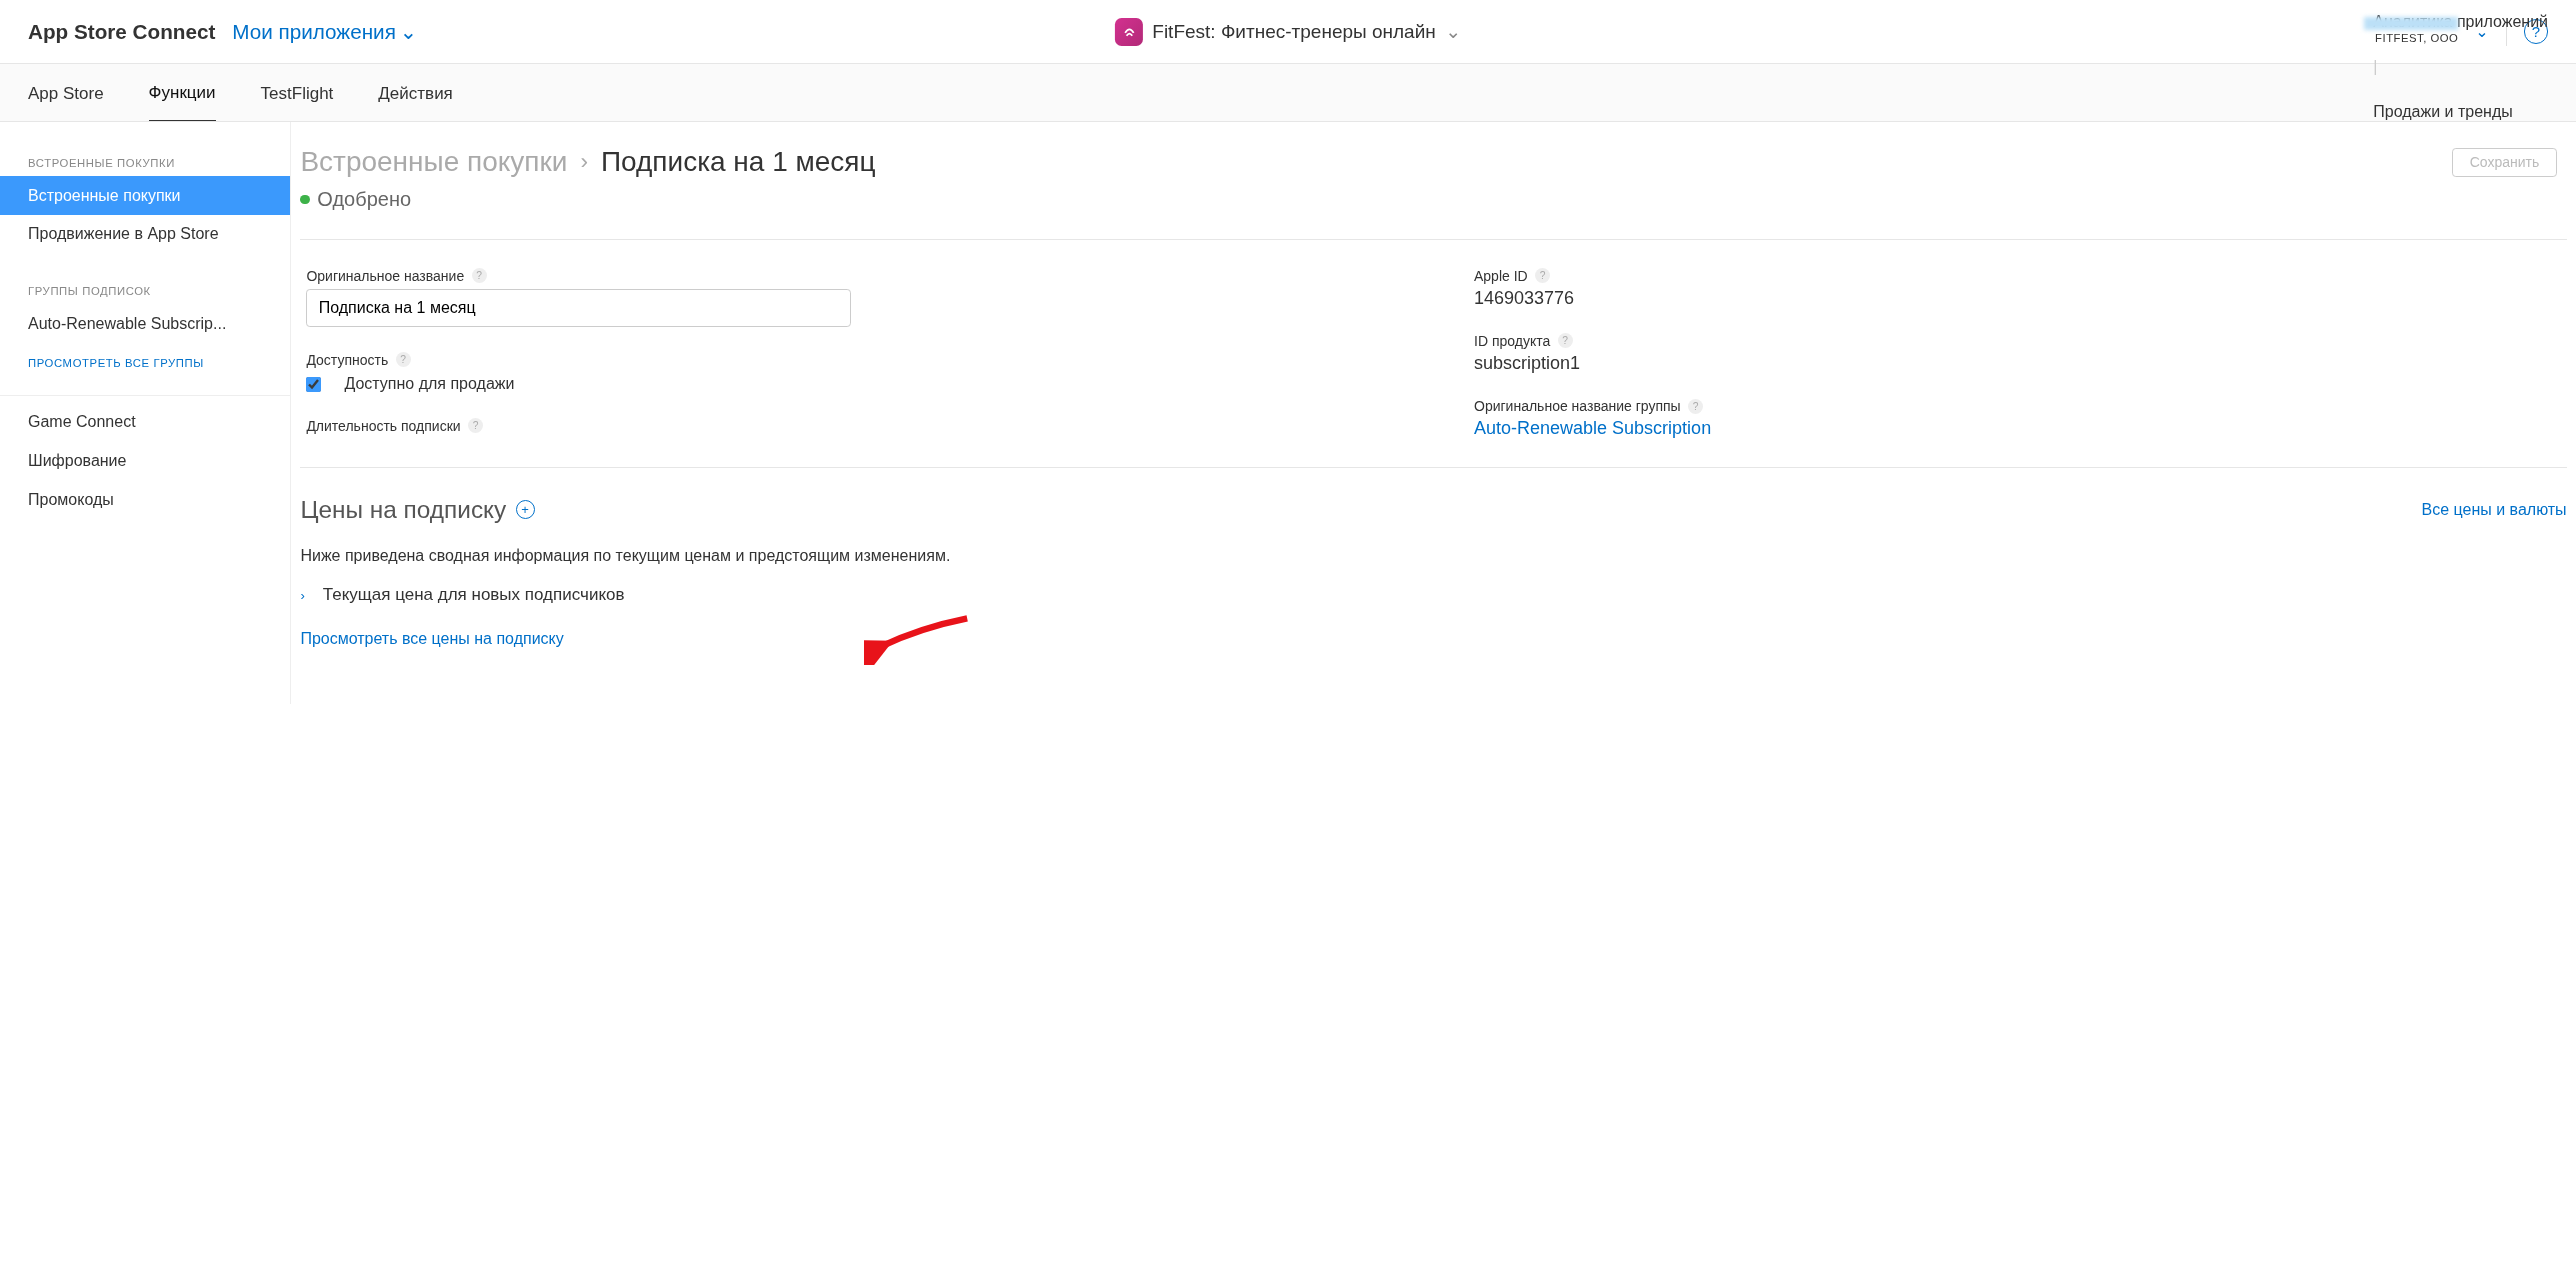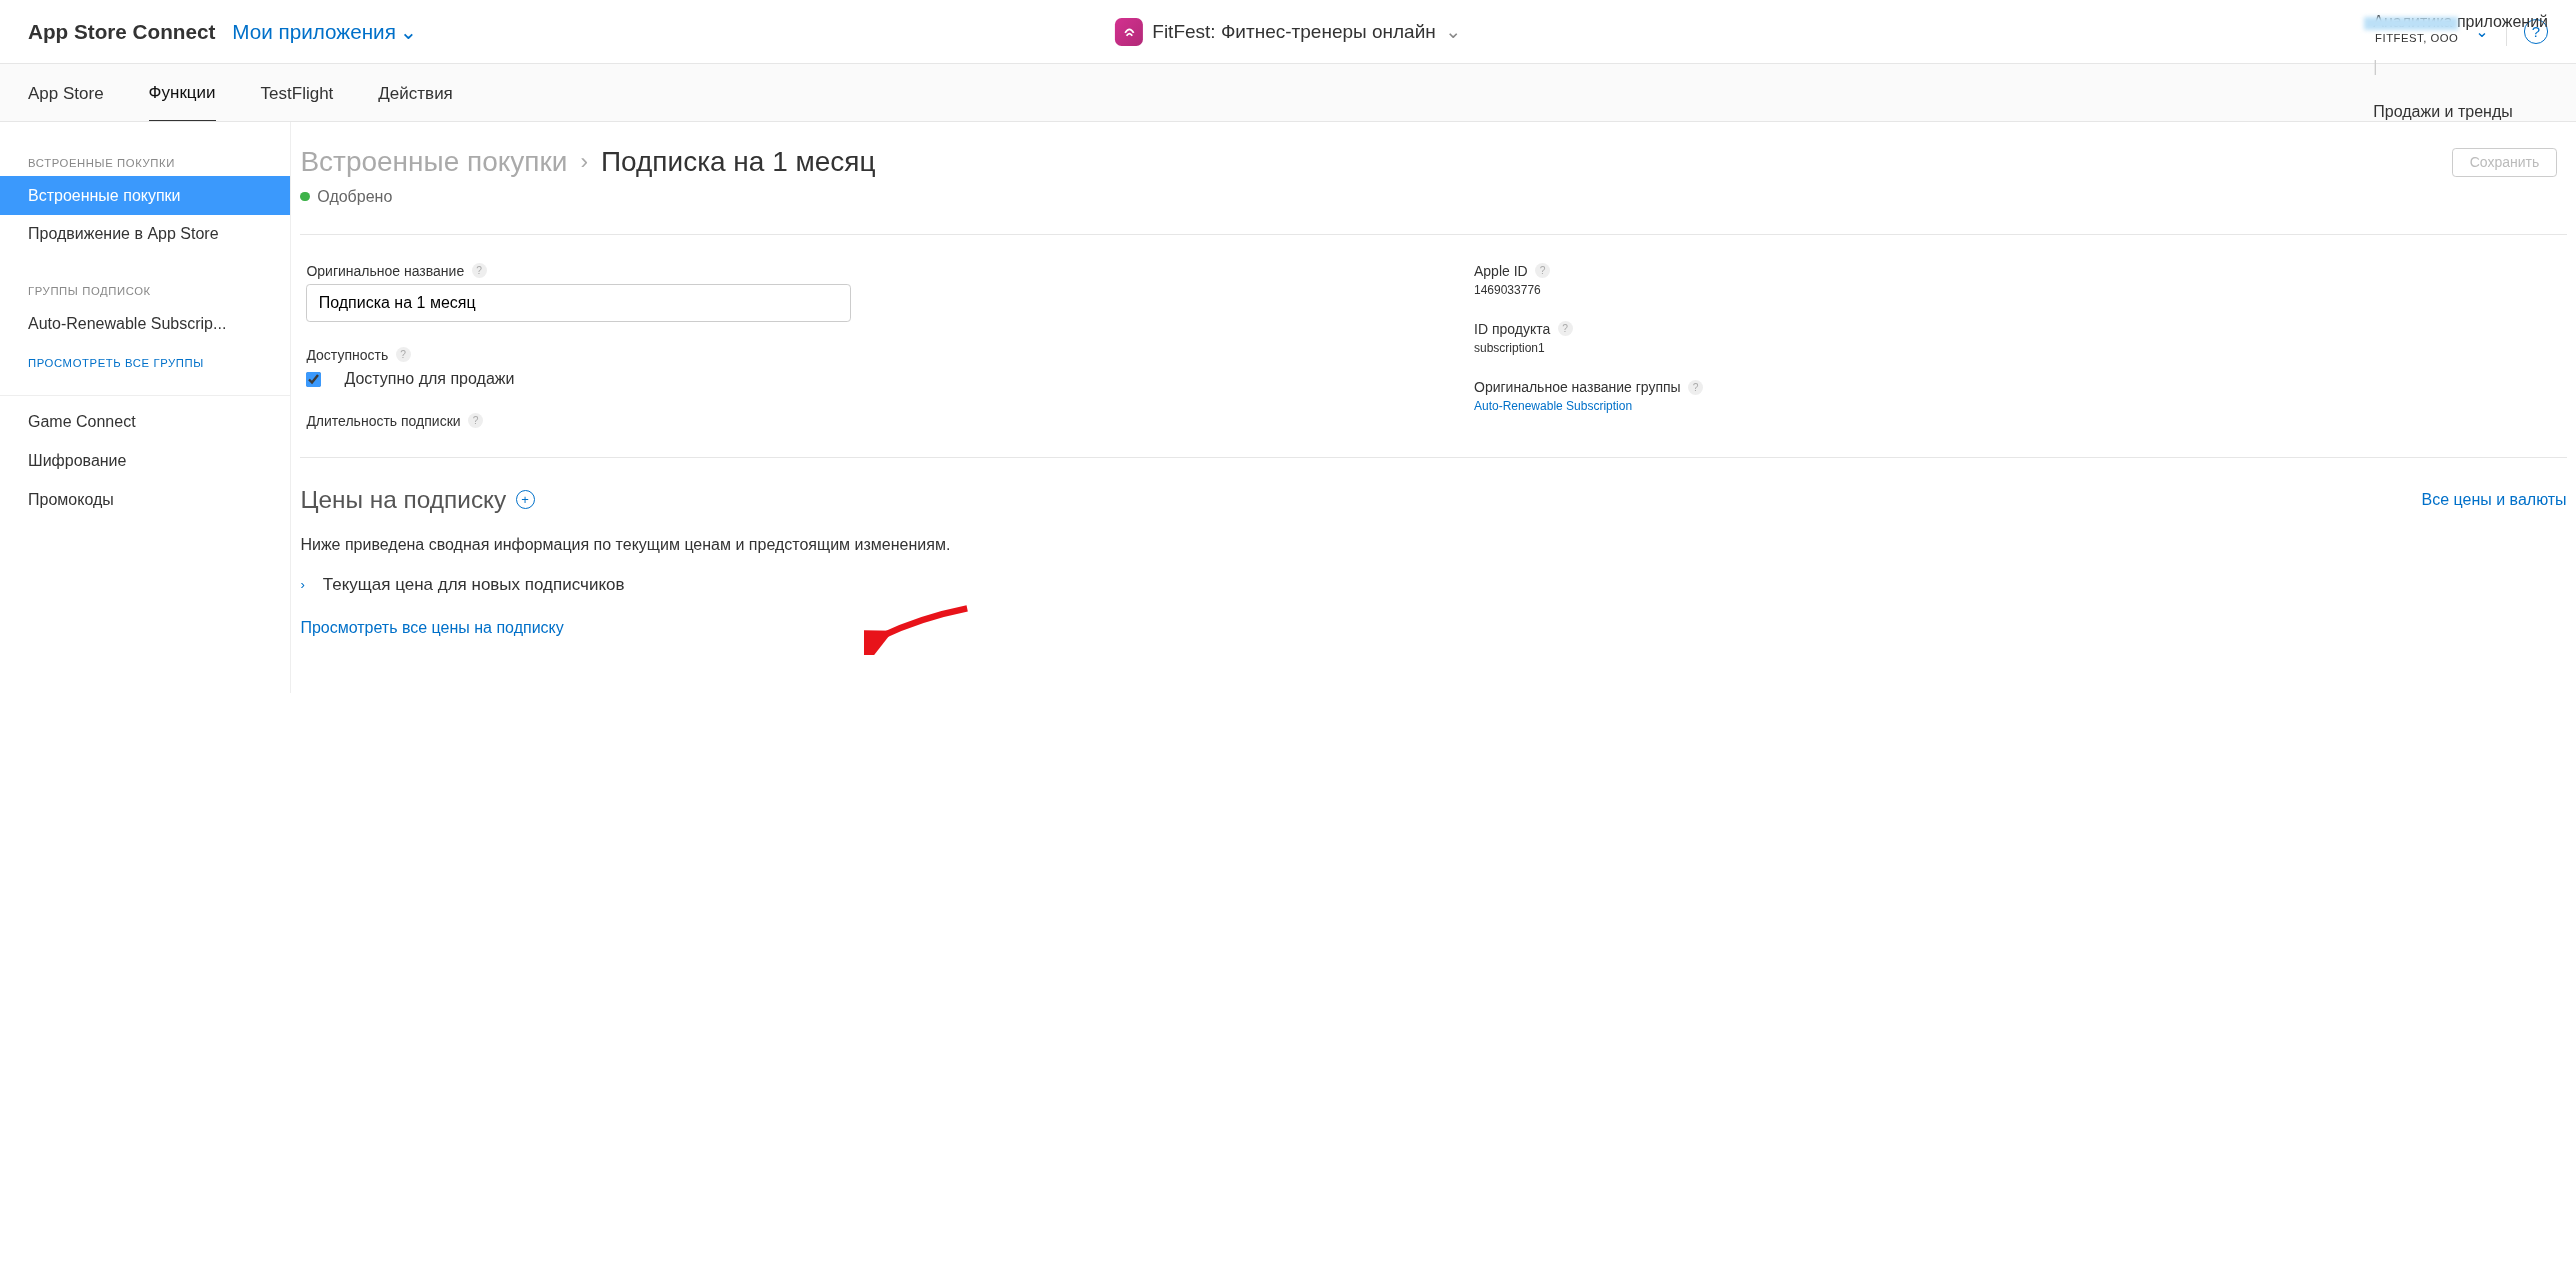--- a/index.html
+++ b/index.html
@@ -48,32 +48,32 @@
   .side-link-caps { color:#0070c9; font-size:11.3px; letter-spacing:0.6px; padding:13px 28px; display:block; cursor:pointer;}
   .side-divider { border:none; border-top:0.9px solid #eee; margin:13px 0 7.5px;}
 
   
   .main { flex:1; padding:24.4px 0 56px 0; }
   .main-inner { padding: 0 9.4px 0 9.4px; }
   .crumb-row { display:flex; align-items:center; justify-content:space-between; padding-right:9.4px;}
   .crumbs { font-size:28px; font-weight:300; color:#333; display:flex; align-items:center; gap:13px;}
   .crumb-parent { color:#aaa; }
   .crumb-sep { color:#aaa; font-size:22.6px;}
-  .status-row { margin-top:9.4px; display:flex; align-items:center; gap:7.5px; color:#666; font-size:16px;}
+  .status-row { margin-top:9.4px; display:flex; align-items:center; gap:7.5px; color:#666; font-size:20px;}
   .status-dot { width:9.4px; height:9.4px; border-radius:50%; background:#3db249;}
   .save-btn { border:0.9px solid #ccc; background:#fff; color:#bbb; padding:5.6px 17px; border-radius:3.8px; font-size:14px; cursor:default;}
   hr.rule { border:none; border-top:0.9px solid #e6e6e6; margin:28px 0;}
   .fields { display:flex; gap:75px;margin-left:6px;}
   .col { flex:1; display:flex; flex-direction:column; gap:24.4px;}
   .fld-label { font-size:14px; color:#333; display:flex; align-items:center; gap:7.5px;}
   .hint-q { width:15px; height:15px; border-radius:50%; background:#eee; color:#aaa; font-size:10.3px; display:inline-flex; align-items:center; justify-content:center;}
   .text-input { width:100%; max-width:545px; height:38px; border:0.9px solid #ccc; border-radius:3.8px; padding:0 11.3px; font-size:16px; margin-top:5.6px;}
   .chk-row { display:flex; align-items:center; gap:23px; margin-top:7.5px;}
   .chk { width:15px; height:15px; accent-color:#3b99fc;}
-  .ro-val { font-size:12px; color:#333; margin-top:3.8px;}
+  .ro-val { font-size:18px; color:#333; margin-top:3.8px;}
   .section-h-row { display:flex; align-items:center; justify-content:space-between;}
   .section-h { font-size:24.4px; font-weight:300; color:#555; display:flex; align-items:center; gap:9.4px;}
   .plus-circle { width:19px; height:19px; border:1.4px solid #0070c9; border-radius:50%; color:#0070c9; display:flex; align-items:center; justify-content:center; font-size:13px; cursor:pointer;}
   .section-desc { color:#333; font-size:16px; margin-top:22.6px;}
   .disclosure { margin-top:20.7px; display:flex; align-items:center; gap:9.4px; color:#333; font-size:17px; cursor:pointer;}
   .disclosure .chev { color:#0070c9; font-size:13px; width:13px;}
   .link-row { margin-top:24.4px; }
 
   
   .arrow-wrap { position:relative; }

